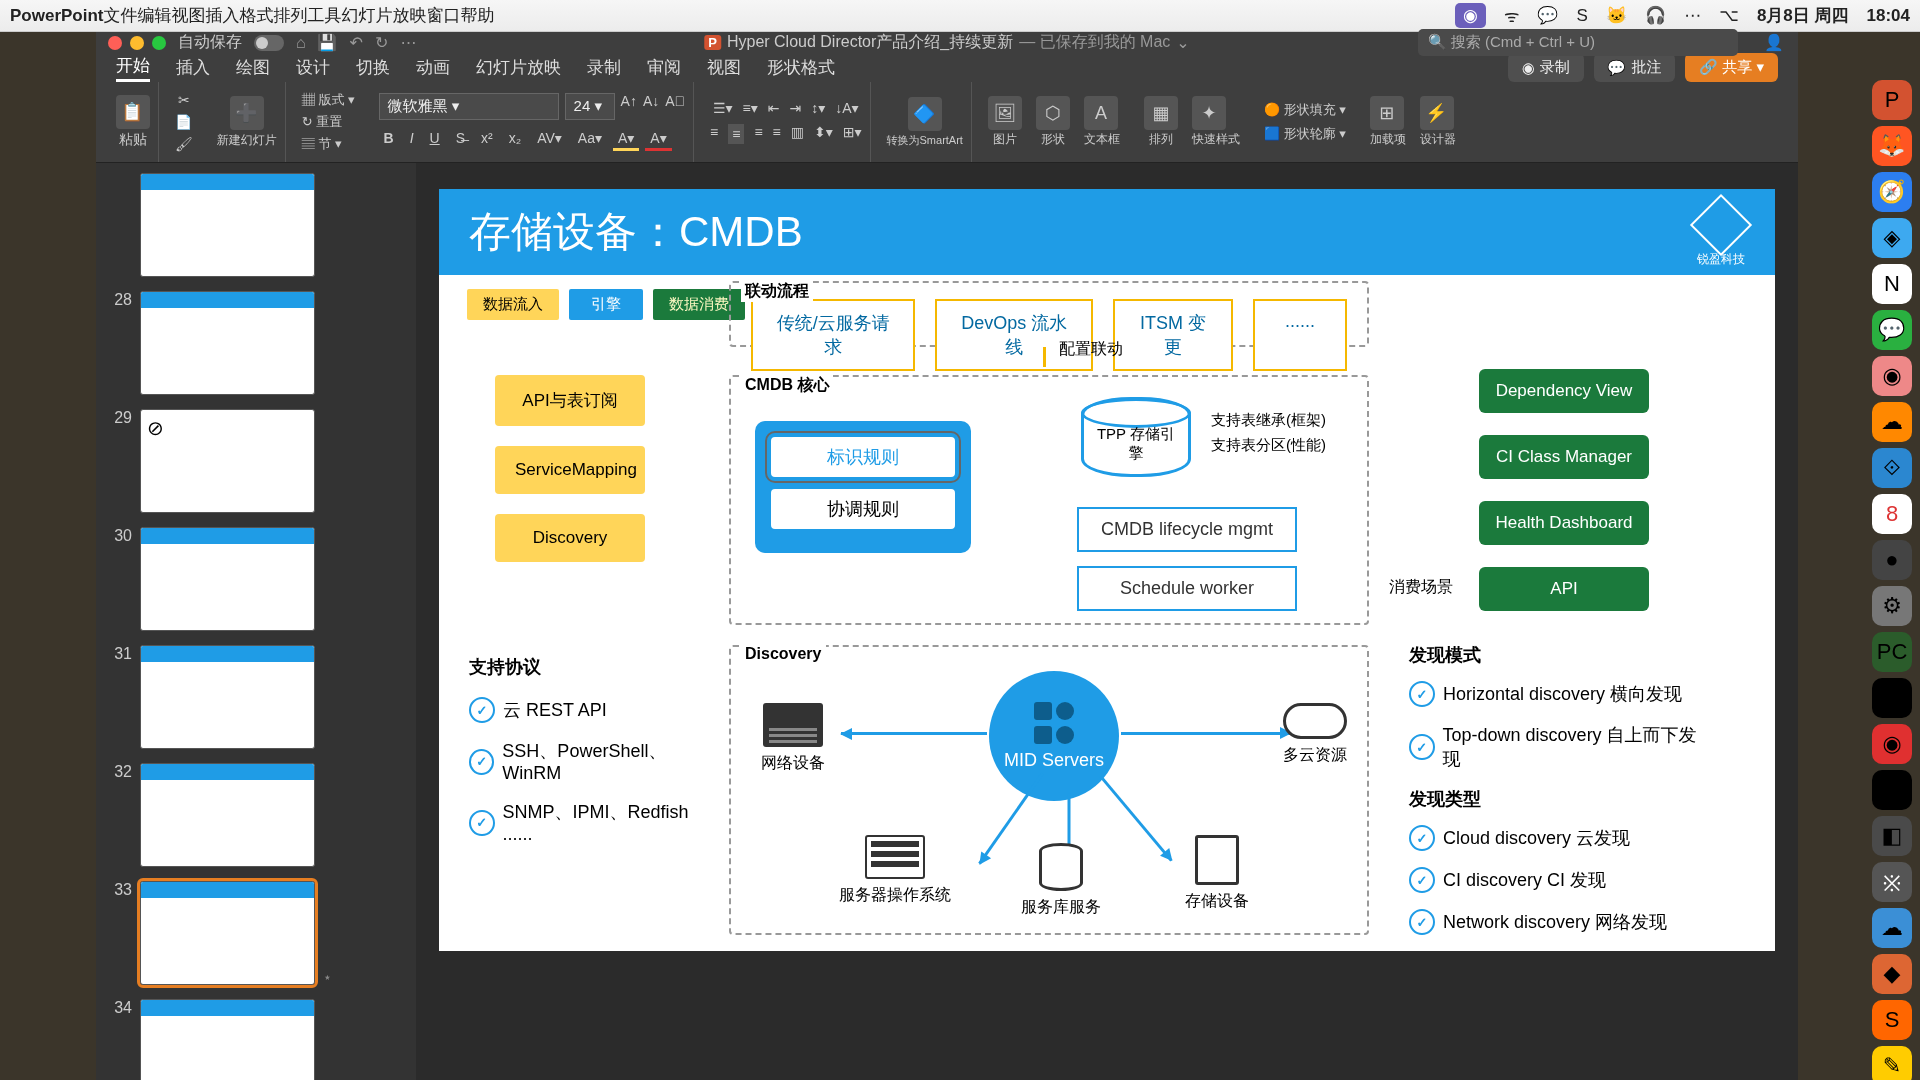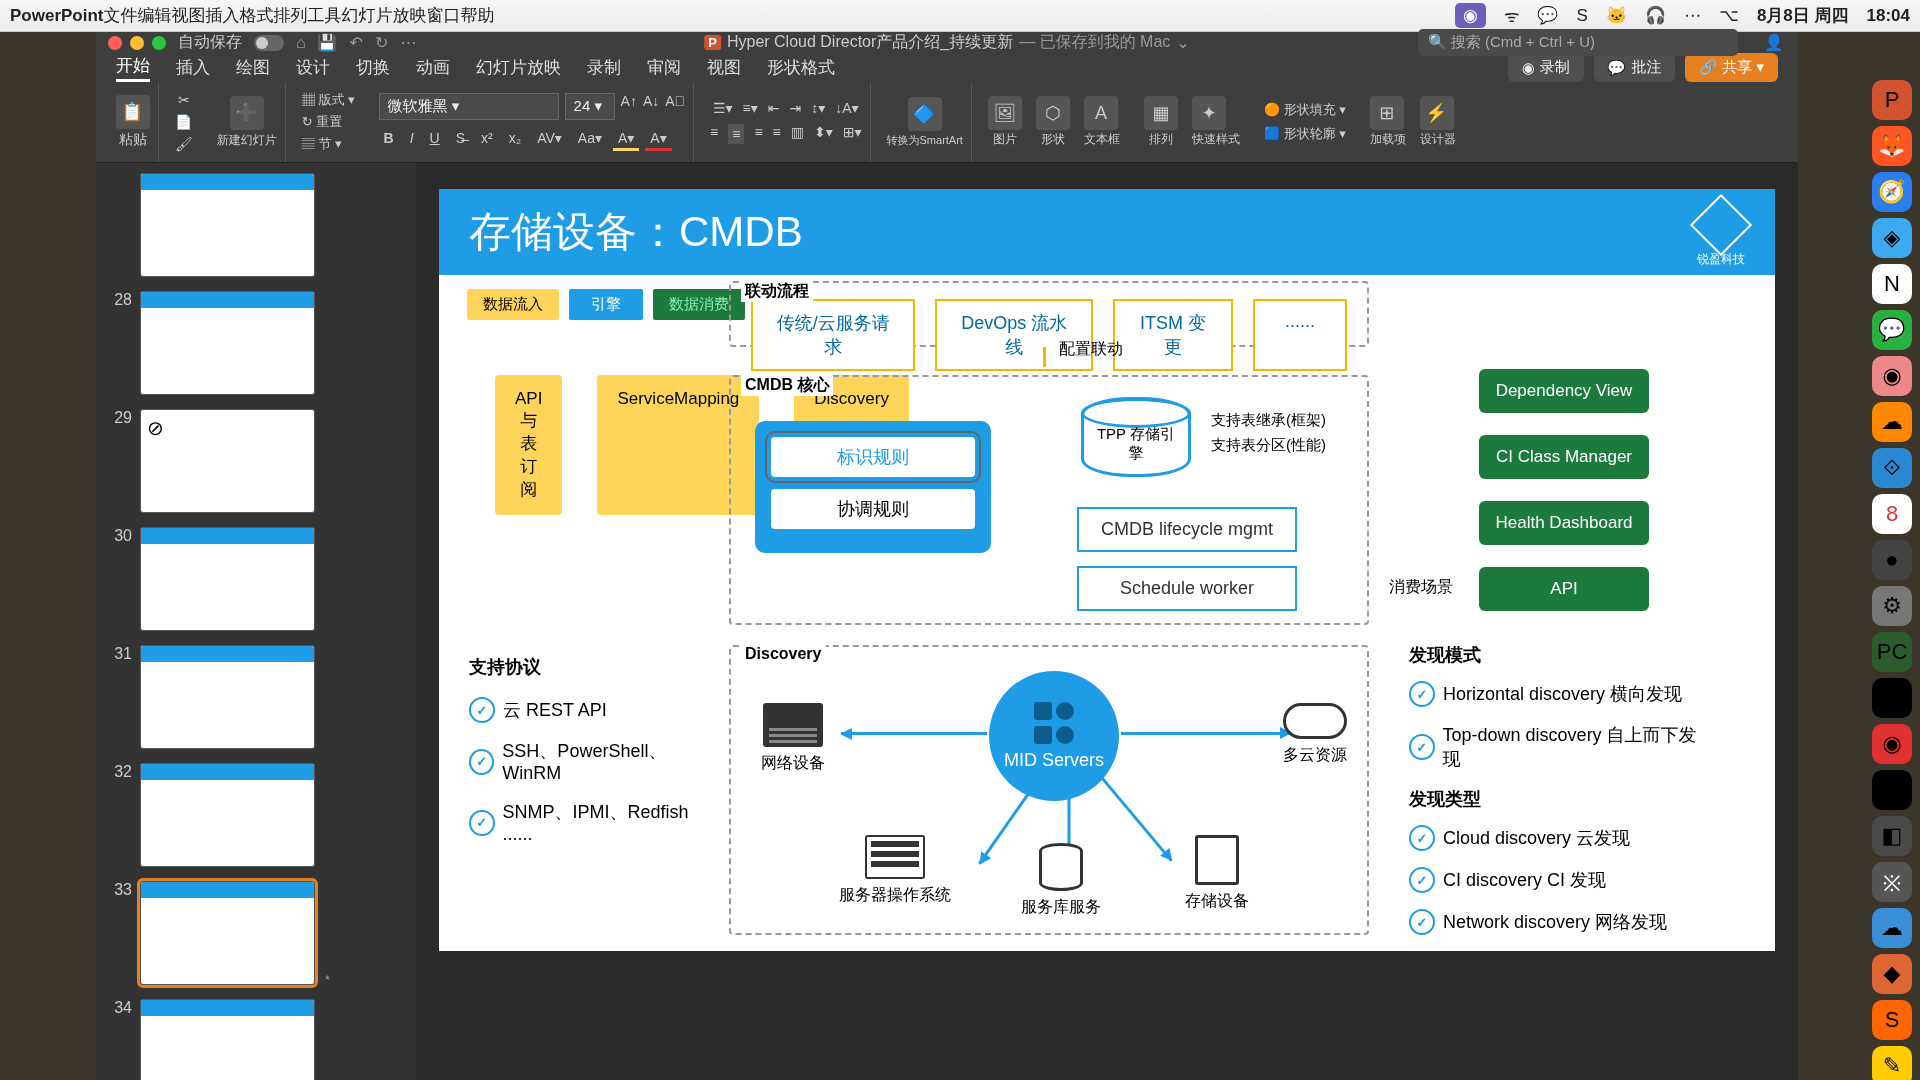--- a/index.html
+++ b/index.html
@@ -54,21 +54,21 @@
 
 
 .slide-hdr { height: 86px; background:#1f9ce6; display:flex; align-items:center; padding:0 30px; color:#fff; font-size:42px; font-weight:500; position:relative; }
 .slide-hdr .logo { position:absolute; right:30px; top:10px; text-align:center; font-size:12px; }
 .slide-hdr .logo .cube { width:44px; height:44px; border:2px solid #fff; transform:rotate(45deg); margin:4px auto; }
 
 .body { position:relative; padding:14px 28px; }
 .tabbar { display:flex; gap:10px; }
 .tab-yellow{background:#ffd559;padding:6px 16px;font-size:15px;border-radius:2px}
 .tab-blue{background:#1f9ce6;color:#fff;padding:6px 22px;font-size:15px;border-radius:2px}
-.tab-green{background:#1b7a3c;color:#86efac;padding:6px 16px;font-size:15px;border-radius:2px}
+.tab-green{background:#1b7a3c;color:#fef9c3;padding:6px 16px;font-size:15px;border-radius:2px}
 
 .dashed { border:2px dashed #999; border-radius:4px; position:absolute; }
 .box-title { position:absolute; top:-2px; left:10px; background:#fff; padding:0 4px; font-size:16px; font-weight:600; }
 .yellow-btn { background:#fff; border:2px solid #f5b800; color:#0369a1; padding:10px 18px; font-size:18px; text-align:center; }
 .green-btn { background:#1b7a3c; color:#fff; padding:12px 14px; font-size:17px; border-radius:6px; text-align:center; white-space:nowrap; }
 .yellow-filled { background:#ffd559; padding:14px 20px; font-size:17px; text-align:center; border-radius:4px; font-weight:500; }
 
 .cyl { width:110px; height:80px; border:3px solid #1f9ce6; border-radius:50px/18px; position:relative; }
 .cyl::before { content:''; position:absolute; top:-2px; left:-3px; right:-3px; height:24px; border:3px solid #1f9ce6; border-radius:50%; }
 
@@ -329,29 +329,29 @@
             <div style="display:flex;gap:20px;padding:16px 20px;justify-content:center">
               <span class="yellow-btn">传统/云服务请求</span>
               <span class="yellow-btn">DevOps 流水线</span>
               <span class="yellow-btn">ITSM 变更</span>
               <span class="yellow-btn" style="padding:10px 30px">......</span>
             </div>
           </div>
           <div style="position:absolute;left:604px;top:72px;width:3px;height:20px;background:#f5b800"></div>
           <span style="position:absolute;left:620px;top:64px;font-size:16px">配置联动</span>
 
-          <div style="position:absolute;left:56px;top:100px;display:flex;flex-direction:row;gap:35px;width:150px">
+          <div style="position:absolute;left:56px;top:100px;display:flex;flex-direction:column;gap:20px;width:150px">
             <span class="yellow-filled">API与表订阅</span>
             <span class="yellow-filled">ServiceMapping</span>
             <span class="yellow-filled">Discovery</span>
           </div>
 
           <div class="dashed" style="left:290px;top:100px;width:640px;height:250px">
             <span class="box-title">CMDB 核心</span>
-            <div class="rule-box" style="position:absolute;left:24px;top:44px;width:236px">
+            <div class="rule-box" style="position:absolute;left:24px;top:44px;width:216px">
               <div class="rule-item selected" style="position:relative">标识规则</div>
               <div class="rule-item">协调规则</div>
             </div>
             <div style="position:absolute;left:350px;top:20px">
               <div class="cyl"></div>
               <div style="position:absolute;top:28px;left:10px;width:90px;text-align:center;font-size:15px">TPP 存储引擎</div>
             </div>
             <div style="position:absolute;left:480px;top:34px;font-size:15px">
               <div>支持表继承(框架)</div>
               <div style="margin-top:6px">支持表分区(性能)</div>

